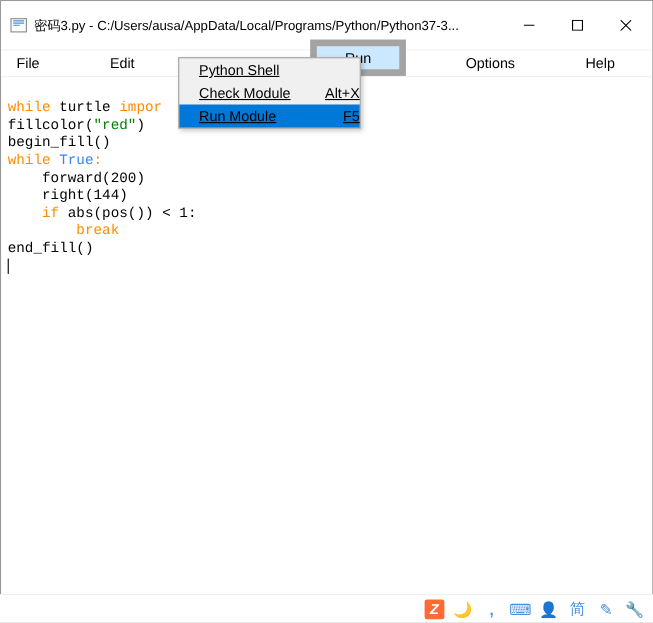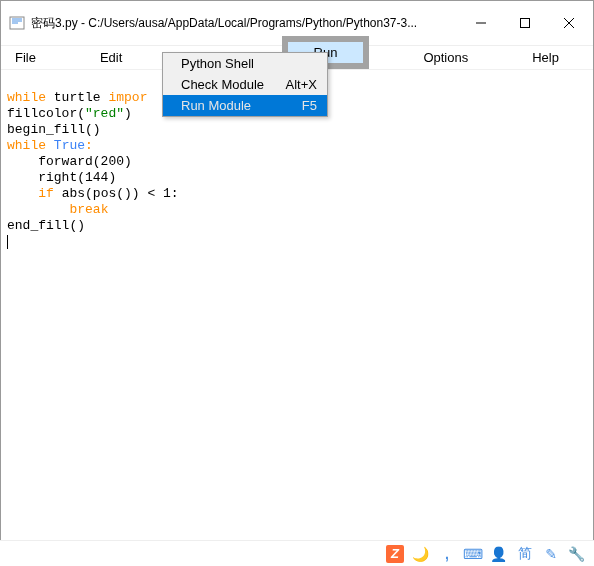--- a/index.html
+++ b/index.html
@@ -7,22 +7,22 @@
 .titlebar { height: 45px; background: #fff; display: flex; align-items: center; padding: 0 2px; border-bottom: 1px solid #eee; }
 .titlebar .app-icon { width: 16px; height: 16px; margin: 0 6px; }
 .titlebar .title { flex: 1; font-size: 12px; color: #000; white-space: nowrap; overflow: hidden; text-overflow: ellipsis; }
 .titlebar .winbtns { display: flex; }
 .winbtn { width: 44px; height: 28px; display: flex; align-items: center; justify-content: center; color: #000; }
 .winbtn svg { width: 10px; height: 10px; }
 .menubar { height: 24px; background: #fff; display: flex; align-items: flex-end; padding: 0 4px; border-bottom: 1px solid #f0f0f0; font-size: 13px; gap: 44px; }
 .menuitem { padding: 4px 10px; cursor: default; }
 .menuitem.open { background: #cce8ff; border: 6px solid #a3a3a3; padding: 3px 26px; }
 .dropdown { position: absolute; top: 52px; left: 162px; width: 166px; background: #f0f0f0; border: 1px solid #a0a0a0; box-shadow: 2px 2px 4px rgba(0,0,0,0.2); z-index: 10; font-size: 13px; }
-.dropdown .dditem { display: flex; padding: 3px 10px 3px 18px; cursor: default; }
-.dropdown .dditem.hl { background: #0078d7; color: #e5e5e5; }
+.dropdown .dditem { display: flex; padding: 3px 0 3px 18px; cursor: default; text-decoration: underline; }
+.dropdown .dditem.hl { background: #0078d7; color: #000000; }
 .dropdown .ddlabel { flex: 1; }
 .dropdown .ddshort { margin-left: 12px; }
 .editor { position: relative; padding: 4px 6px; font-family: "Courier New", monospace; font-size: 13px; line-height: 16px; white-space: pre; height: calc(100% - 28px - 24px - 26px); overflow: hidden; }
 .kw-orange { color: #ff8c00; }
 .kw-green { color: #008000; }
 .kw-purple { color: #3b82f6; }
 .statusbar { position: absolute; bottom: 0; left: 0; right: 0; height: 26px; background: #fff; display: flex; justify-content: flex-end; align-items: center; gap: 8px; padding: 0 8px; border-top: 1px solid #eee; }
 .tray-icon { width: 18px; height: 18px; display: flex; align-items: center; justify-content: center; color: #4a90e2; font-size: 14px; }
 .tray-z { background: #ff6b35; color: #fff; font-weight: bold; font-style: italic; font-size: 13px; width: 18px; height: 18px; border-radius: 2px; }
 .cursor-caret { display: inline-block; width: 1px; height: 14px; background: #000; vertical-align: text-bottom; }

